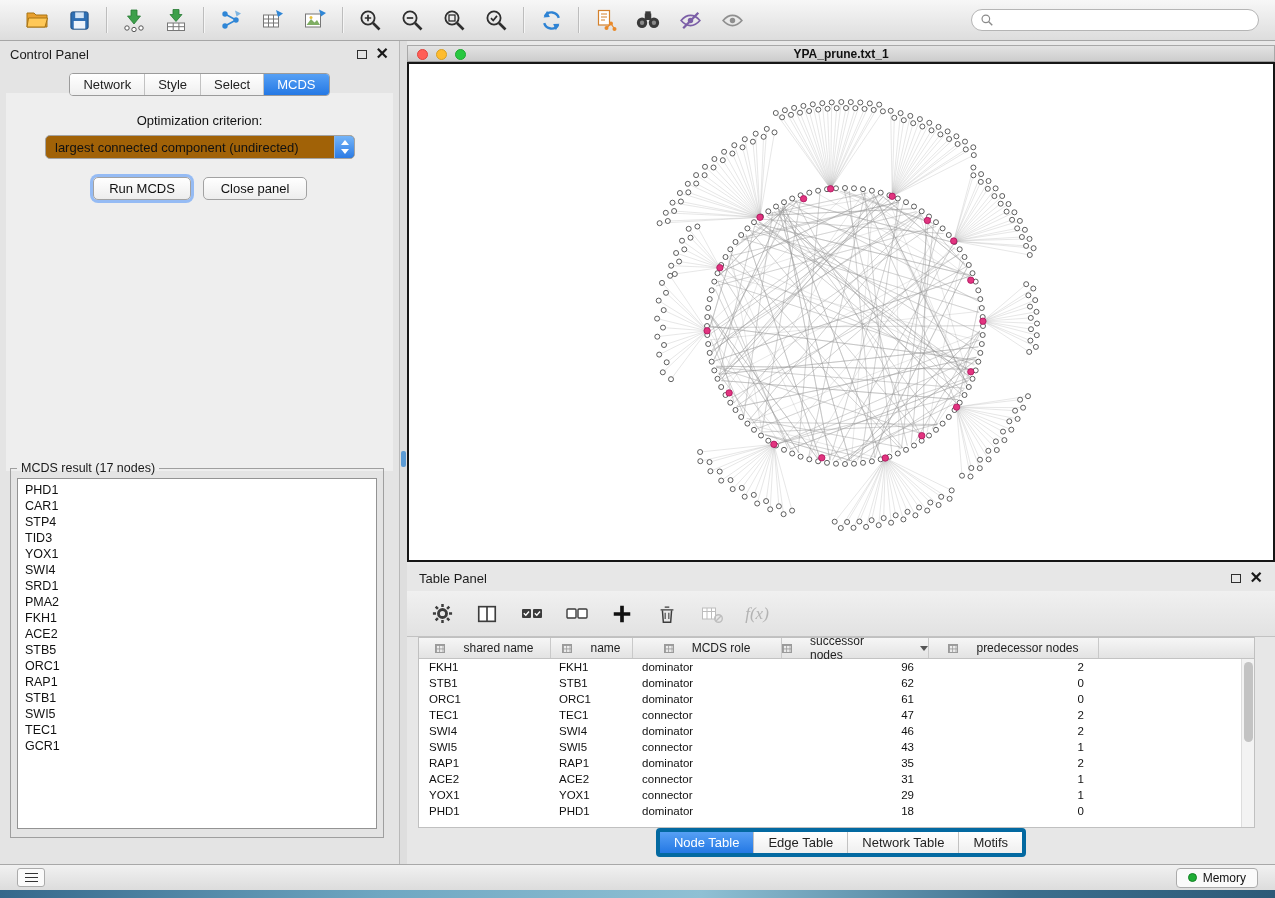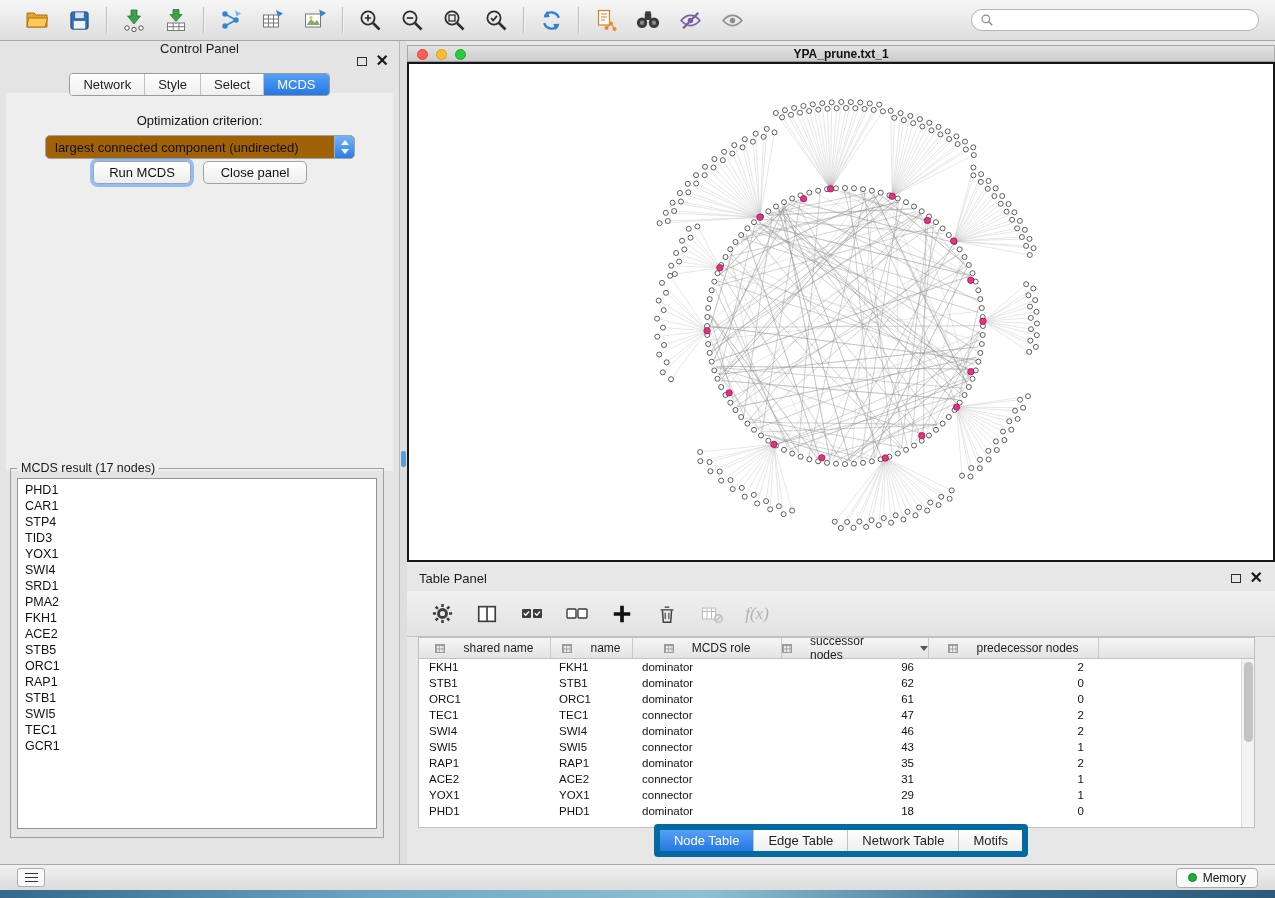--- a/index.html
+++ b/index.html
@@ -14,38 +14,38 @@
   .tbgroup { display:flex; align-items:center; gap:8px; padding:0 10px; }
   .tb-btn { width:34px; height:30px; display:flex; align-items:center; justify-content:center; border-radius:4px; }
   .tb-sep { width:1px; height:26px; background:#bdbdbd; box-shadow:1px 0 0 #f5f5f5; }
   .tb-spacer { flex:1; }
   .searchbox { display:flex; align-items:center; width:288px; height:22px; background:#fff;
     border:1px solid #b5b5b5; border-radius:11px; padding:0 8px; margin-right:6px; }
   .searchbox input { border:none; outline:none; flex:1; font-size:12px; background:transparent; font-family:"Liberation Sans",sans-serif; }
 
   
   .control-panel { position:absolute; left:0; top:41px; width:400px; height:823px; background:#e4e4e4; border-right:1px solid #b9b9b9; }
-  .panel-titlebar { position:absolute; left:0; top:0; right:0; height:26px; display:flex; align-items:center; padding:0 10px; font-size:13px; color:#1c1c1c;flex-direction:column; }
+  .panel-titlebar { position:absolute; left:0; top:0; right:0; height:26px; display:flex; align-items:center; padding:0 10px; font-size:13px; color:#1c1c1c; }
   .pt-icons { margin-left:auto; display:flex; align-items:center; gap:9px; }
   .float-ic { width:10px; height:9px; border:1.6px solid #2e2e2e; display:inline-block; }
   .close-ic { font-size:16px; font-weight:bold; color:#1a1a1a; line-height:10px; cursor:default; }
   .cp-area { position:absolute; left:6px; right:6px; top:52px; height:378px; background:#eeeeee; }
   .seg-wrap { position:absolute; left:0; right:0; top:32px; display:flex; justify-content:center; }
   .seg { display:inline-flex; border:1px solid #9b9b9b; border-radius:4px; overflow:hidden; background:#fbfbfb; }
   .seg .tab { padding:3px 13px; font-size:13px; color:#222; border-right:1px solid #c2c2c2; background:linear-gradient(#ffffff,#efefef); }
   .seg .tab:last-child { border-right:none; }
   .seg .tab.active { background:linear-gradient(#56a0f5,#2478e4); color:#fff; }
   .opt-label { position:absolute; left:0; right:0; top:72px; text-align:center; font-size:13px; color:#111; }
   .dropdown { position:absolute; left:45px; top:94px; width:310px; height:24px; background:#a16207;
     border:1px solid #a3a3a3; border-radius:5px; display:flex; align-items:center; overflow:hidden; }
   .dd-text { flex:1; font-size:13px; color:#111; padding:0 9px; white-space:nowrap; }
   .dd-stepper { width:20px; height:100%; background:linear-gradient(#74b4f8,#2c7be4); border-left:1px solid #8fb4dd; position:relative; }
   .dd-up { position:absolute; left:5.5px; top:4px; width:0; height:0; border-left:4.5px solid transparent; border-right:4.5px solid transparent; border-bottom:5px solid #fff; }
   .dd-down { position:absolute; left:5.5px; bottom:4px; width:0; height:0; border-left:4.5px solid transparent; border-right:4.5px solid transparent; border-top:5px solid #fff; }
-  .btn { position:absolute; top:120px; height:23px; background:linear-gradient(#ffffff,#ededed);
+  .btn { position:absolute; top:136px; height:23px; background:linear-gradient(#ffffff,#ededed);
     border:1px solid #a2a2a2; border-radius:5px; font-size:13px; color:#111; display:flex; align-items:center; justify-content:center; }
   .btn-run { left:93px; width:98px; box-shadow:0 0 0 3px rgba(76,145,250,.55); }
   .btn-close { left:203px; width:104px; }
   .result-fieldset { position:absolute; left:10px; right:15px; top:420px; bottom:26px; border:1px solid #9f9f9f; padding:3px 6px 8px 6px; }
   .result-fieldset legend { font-size:12.5px; color:#1a1a1a; padding:0 4px; }
   .listbox { width:100%; height:100%; background:#fff; border:1px solid #939393; overflow:hidden; padding-top:3px; }
   .listbox .li { font-size:12.5px; color:#111; line-height:16px; padding-left:7px; }
 
   
   .v-divider { position:absolute; left:400px; top:41px; width:7px; height:823px; background:#dedede; }
@@ -85,21 +85,21 @@
   .tbody { position:absolute; left:0; right:13px; top:21px; bottom:0; overflow:hidden; }
   .tr { display:flex; height:16px; align-items:center; }
   .td { font-size:11.5px; color:#111; flex:none; white-space:nowrap; overflow:hidden; }
   .td.c0 { padding-left:10px; }
   .td.c1 { padding-left:8px; }
   .td.c2 { padding-left:9px; }
   .td.c3, .td.c4 { text-align:right; padding-right:15px; }
   .vscroll { position:absolute; top:21px; right:0; bottom:0; width:13px; background:#f3f3f3; border-left:1px solid #ddd; }
   .vthumb { position:absolute; top:3px; left:2px; width:9px; height:80px; background:#c3c3c3; border-radius:5px; }
   .tp-tabs { position:absolute; left:0; right:0; bottom:7px; display:flex; justify-content:center; }
-  .seg2 { display:inline-flex; border:6px solid #0369a1; border-radius:4px; overflow:hidden; background:#4d7c0f; }
+  .seg2 { display:inline-flex; border:4px solid #0369a1; border-radius:4px; overflow:hidden; background:#4d7c0f; }
   .seg2 .tab2 { padding:3px 14px; font-size:13px; color:#222; border-right:1px solid #c2c2c2; background:linear-gradient(#ffffff,#efefef); }
   .seg2 .tab2:last-child { border-right:none; }
   .seg2 .tab2.active { background:linear-gradient(#56a0f5,#2478e4); color:#fff; }
 
   
   .statusbar { position:absolute; left:0; top:864px; width:1275px; height:26px;
     background:linear-gradient(#f1f1f1,#dcdcdc); border-top:1px solid #a8a8a8;
     display:flex; align-items:center; justify-content:space-between; padding:0 17px; }
   .menu-btn { width:28px; height:19px; border:1px solid #ababab; border-radius:3px; background:#fafafa;
     display:flex; flex-direction:column; justify-content:center; gap:2.5px; align-items:center; }

